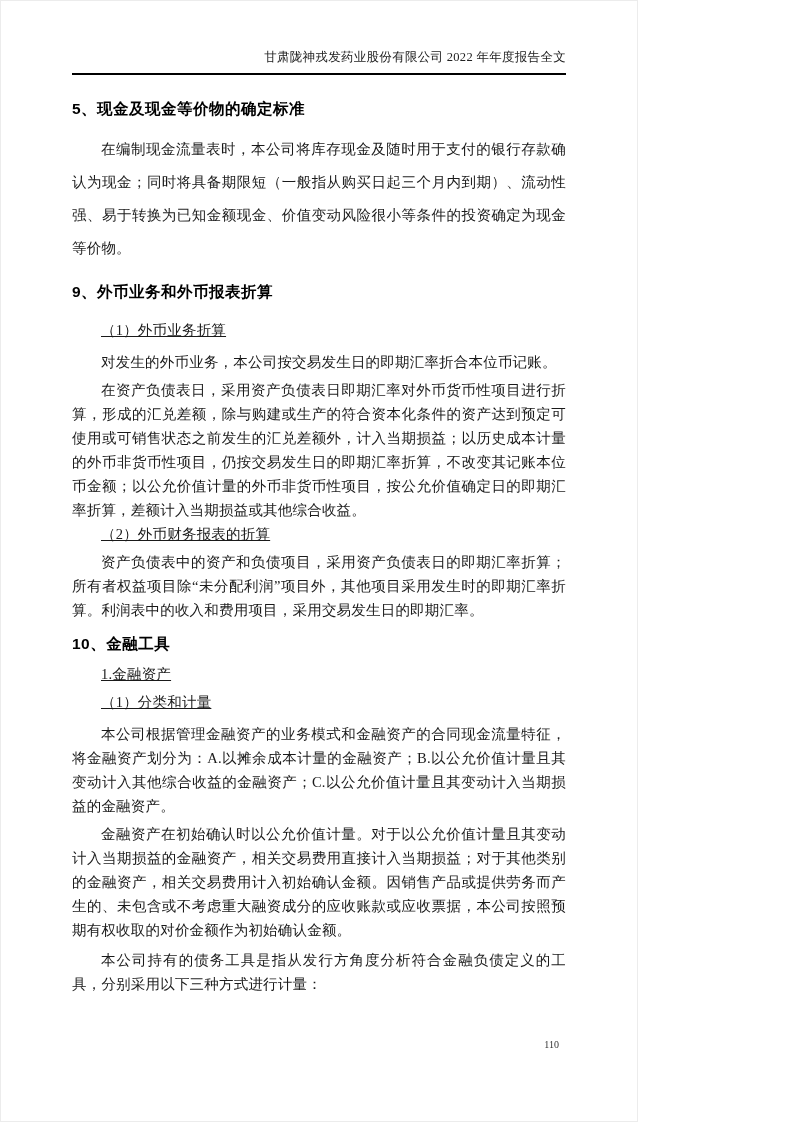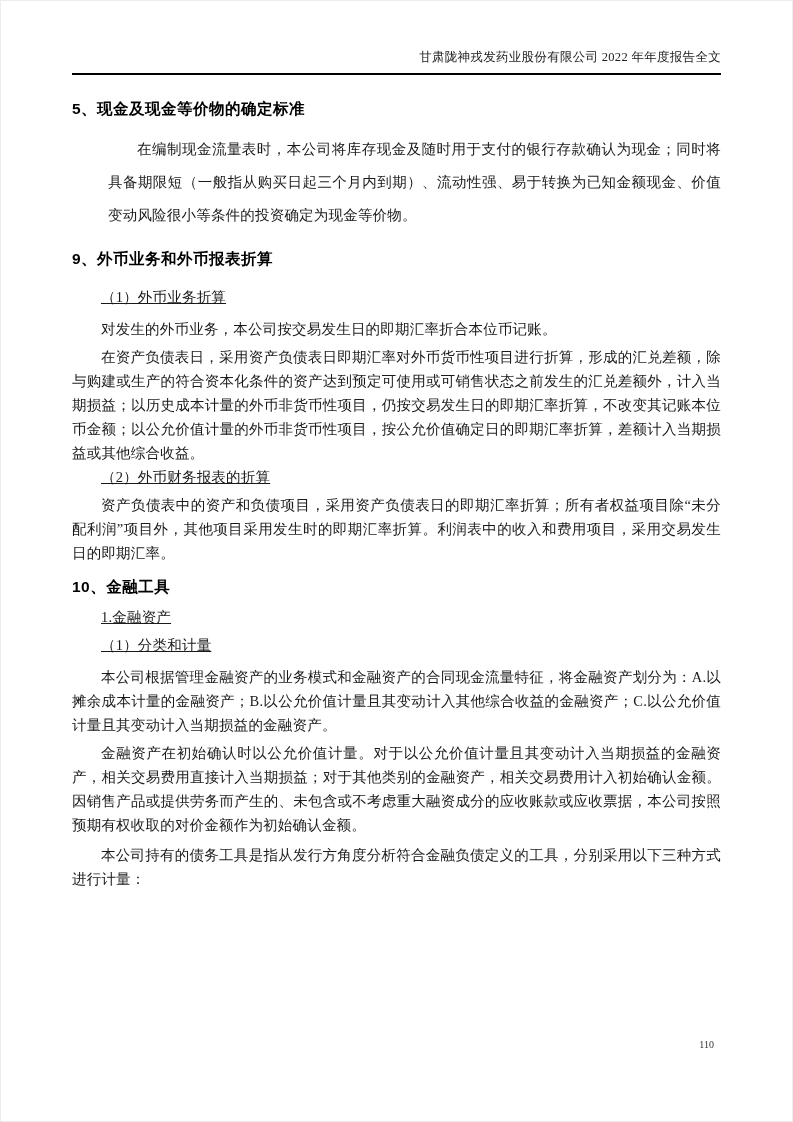--- a/index.html
+++ b/index.html
@@ -1,18 +1,18 @@
 <!DOCTYPE html>
 <html><head>
 <meta charset="utf-8">
 <style>
   html, body { margin: 0; padding: 0; background: #ffffff; }
   .page {
     position: relative;
-    width: 793px;
+    width: 638px;
     height: 1122px;
     background: #ffffff;
     box-sizing: border-box;
     border: 1px solid #ececec;
     font-family: "Liberation Serif", "DejaVu Serif", serif;
     color: #1a1a1a;
     overflow: hidden;
   }
   .doc-header {
     position: absolute;
@@ -61,21 +61,21 @@
     line-height: 24px;
     text-indent: 2em;
     letter-spacing: 0.2px;
     text-decoration: underline;
   }
   .mt0  { margin-top: 0; }
   .mt4  { margin-top: 4px; }
   .mt6  { margin-top: 6px; }
   .mt8  { margin-top: 8px; }
   .mt12 { margin-top: 12px; }
-  .mt14 { margin-top: 14px; margin-left: 36px; }
+  .mt14 { margin-top: 14px; }
   .mt16 { margin-top: 16px; }
   .mt17 { margin-top: 17px; }
   .mt23 { margin-top: 23px; }
   .page-number {
     position: absolute;
     top: 1038px;
     right: 78px;
     font-size: 10px;
     color: #333333;
   }

